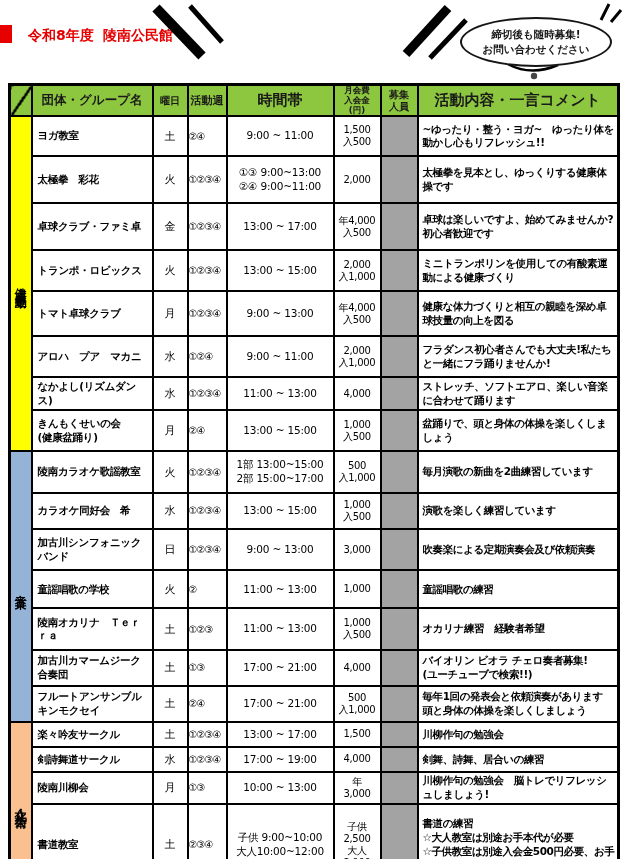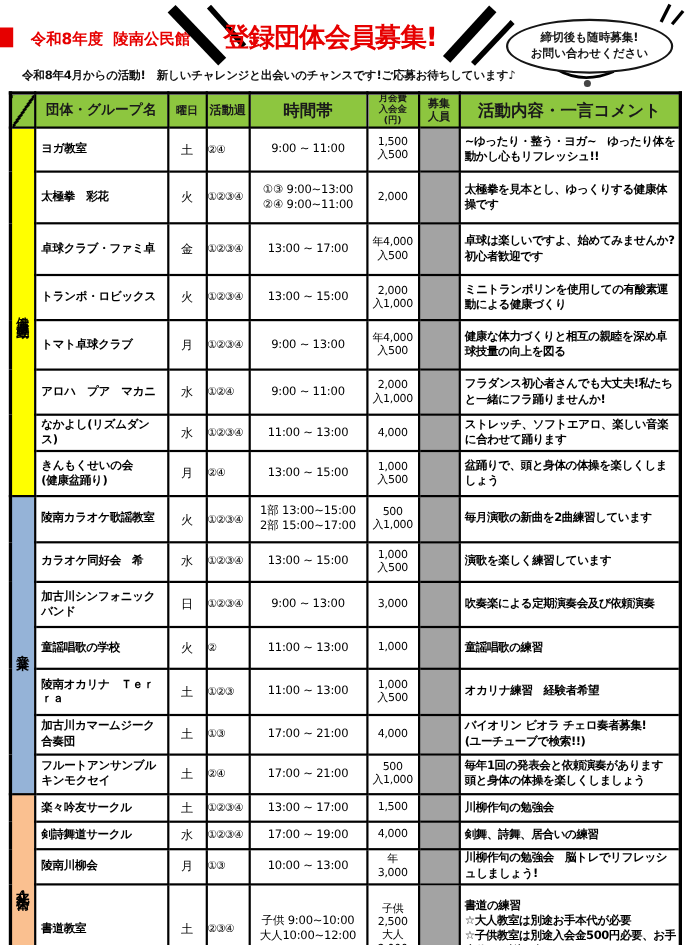--- a/index.html
+++ b/index.html
@@ -50,41 +50,39 @@
 
   <div class="red-corner"></div>
   <div class="t-year">令和8年度</div>
   <div class="t-org">陵南公民館</div>
 
   <svg class="slash" style="left:148px;top:4px" width="80" height="58">
     <line x1="8" y1="4" x2="54" y2="52" stroke="#000" stroke-width="10"></line>
     <line x1="42" y1="2" x2="74" y2="38" stroke="#000" stroke-width="5"></line>
   </svg>
 
-  <div class="t-main">登録団体会員募集!</div>
 
   <svg class="slash" style="left:398px;top:2px" width="72" height="58">
     <line x1="8" y1="52" x2="50" y2="6" stroke="#000" stroke-width="9"></line>
     <line x1="32" y1="56" x2="68" y2="18" stroke="#000" stroke-width="5"></line>
   </svg>
 
   <div class="bubble">
     <div>締切後も随時募集!</div>
     <div>お問い合わせください</div>
   </div>
   <svg class="slash" style="left:594px;top:0px" width="30" height="26">
     <line x1="7" y1="20" x2="15" y2="4" stroke="#000" stroke-width="3"></line>
     <line x1="17" y1="22" x2="27" y2="10" stroke="#000" stroke-width="3"></line>
   </svg>
   <svg class="slash" style="left:498px;top:61px" width="70" height="22">
     <path d="M8 2 Q 32 16 60 4" fill="none" stroke="#000" stroke-width="2.5"></path>
     <circle cx="36" cy="15" r="3.2" fill="#444"></circle>
   </svg>
 
-  <div class="subtitle">令和8年4月からの活動!　新しいチャレンジと出会いのチャンスです!ご応募お待ちしています♪</div>
 
   <table class="grid">
     <colgroup>
       <col style="width:22px">
         <col style="width:121px">
         <col style="width:35px">
         <col style="width:39px">
       <col style="width:107px">
         <col style="width:47px">
         <col style="width:37px">

